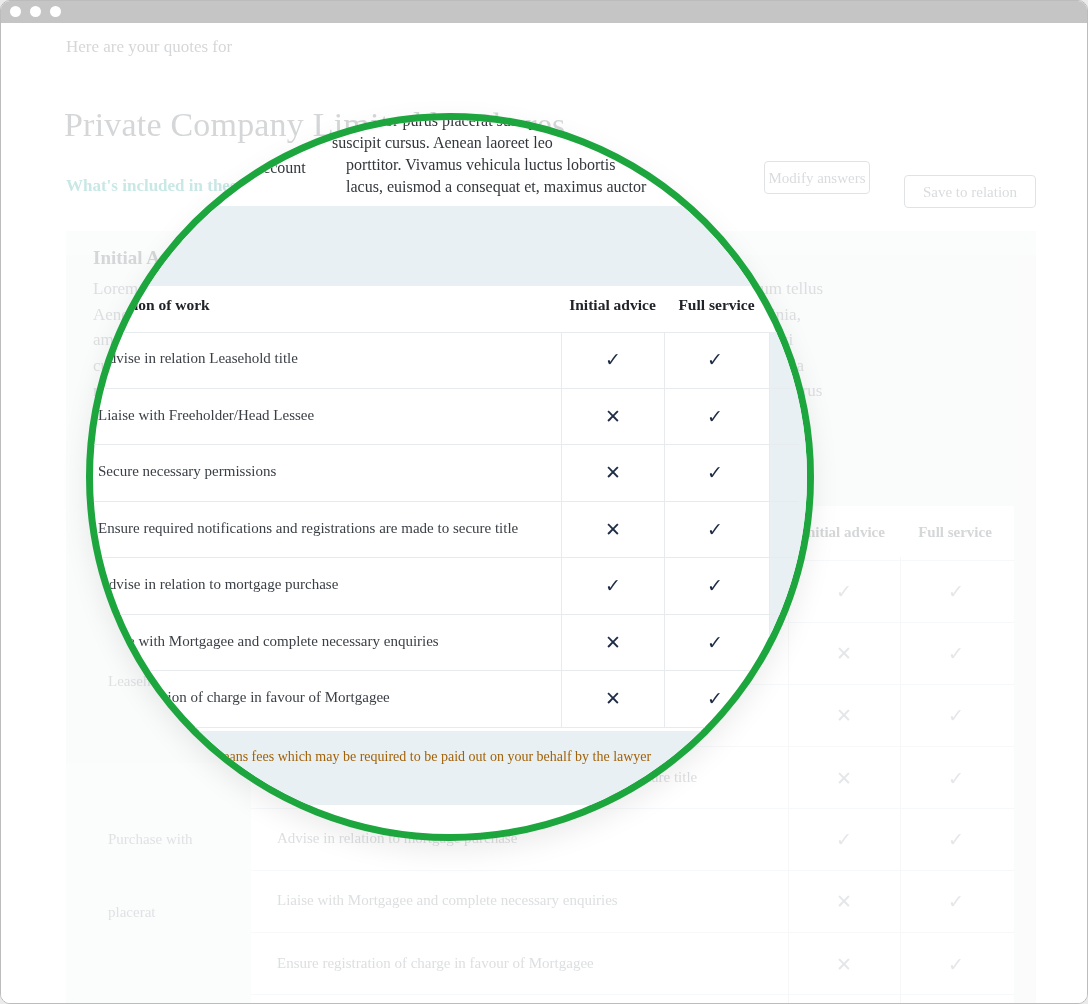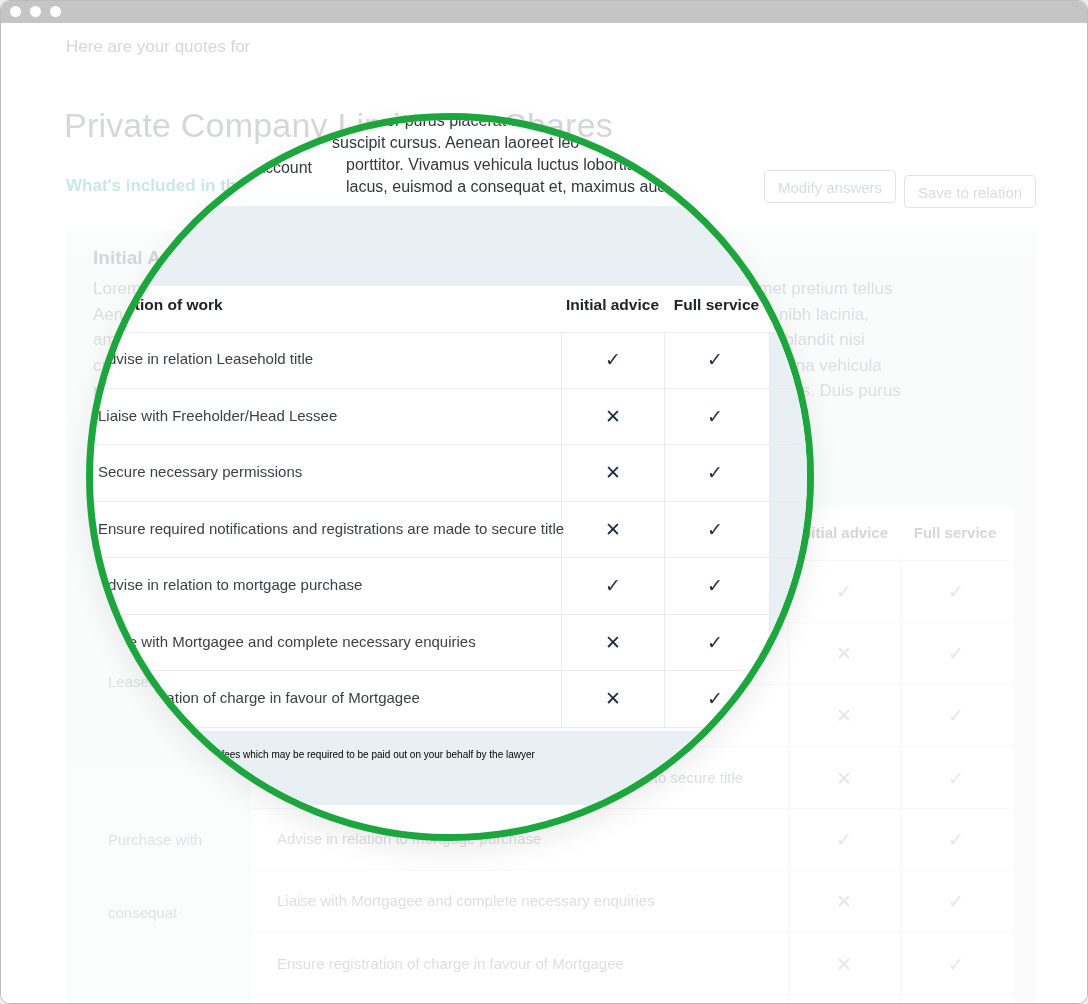--- a/index.html
+++ b/index.html
@@ -1,21 +1,21 @@
 <!DOCTYPE html>
 <html><head>
 <meta charset="utf-8">
 <style>
   html,body{margin:0;padding:0;width:1088px;height:1004px;background:#ebebeb;overflow:hidden;
     font-family:"Liberation Sans","DejaVu Sans",sans-serif;}
   .window{position:absolute;inset:0;border-radius:10px;overflow:hidden;border:1px solid #bcbcbc;
     box-sizing:border-box;background:#fff;}
   .titlebar{position:absolute;left:0;top:0;width:100%;height:22px;background:#c5c5c5;}
   .dot{position:absolute;top:5px;width:11px;height:11px;border-radius:50%;background:#fff;}
-  .page{position:absolute;left:0;top:22px;right:0;bottom:0;background:#fff;}
+  .page{position:absolute;left:0;top:22px;right:0;bottom:0;background:#fff;font-family:Liberation Serif, serif;}
   .abs{position:absolute;white-space:nowrap;}
   
   .bg-layer{position:absolute;inset:0;opacity:0.26;}
   .eyebrow{font-size:17px;color:#5f6368;}
   .big-title{font-size:34px;color:#5f6368;letter-spacing:.2px;}
   .inc-link{font-size:17px;font-weight:700;color:#2aa79b;}
   .ghost-btn{border:1px solid #8a9096;border-radius:4px;font-size:15px;color:#6f757b;
     text-align:center;line-height:33px;background:transparent;box-sizing:border-box;}
   .card{background:#eef1f3;}
   .card-heading{font-size:19px;font-weight:700;color:#5f6368;}
@@ -32,59 +32,59 @@
     border:7px solid #1da53e;box-sizing:content-box;overflow:hidden;background:#fff;
     box-shadow:0 10px 28px rgba(0,0,0,.08);}
   .lens-inner{position:absolute;left:0;top:0;width:700px;height:700px;}
   .band{background:#e9f0f4;}
   .lens-para{font-size:16px;color:#33373c;}
   .lens-th{font-size:15.5px;font-weight:700;color:#202328;}
   .lens-lbl{font-size:15px;color:#3a3f45;}
   .lmark{font-size:19px;color:#1d2b44;text-align:center;}
   .lsep{height:1px;background:#e8ebee;}
   .lvsep{width:1px;background:#e8ebee;}
-  .lens-note{font-size:10px;color:#000000;}
+  .lens-note{font-size:14px;color:#a16207;}
 </style>
 </head>
 <body>
 
 <div class="window">
   <div class="titlebar">
     <span class="dot" style="left:9px"></span>
     <span class="dot" style="left:29px"></span>
     <span class="dot" style="left:49px"></span>
   </div>
 
   <div class="page">
 
     <div class="bg-layer">
       <div class="abs eyebrow" style="left:65px;top:14px">Here are your quotes for</div>
       <div class="abs big-title" style="left:63px;top:83px">Private Company Limited by Shares</div>
       <div class="abs inc-link" style="left:65px;top:153px">What's included in these quotes?</div>
-      <div class="abs ghost-btn" style="left:763px;top:147px;width:132px;height:33px">Modify answers</div>
+      <div class="abs ghost-btn" style="left:763px;top:138px;width:106px;height:33px">Modify answers</div>
       <div class="abs ghost-btn" style="left:903px;top:152px;width:132px;height:33px">Save to relation</div>
 
       <div class="abs card" style="left:65px;top:208px;width:970px;height:774px"></div>
       <div class="abs card-heading" style="left:92px;top:224px">Initial Advice</div>
 
       <div class="abs para" style="left:92px;top:256px">Lorem ipsum dolor sit amet, consectetur adipiscing elit. Aenean laoreet mattis dolor, sit amet pretium tellus</div>
       <div class="abs para" style="left:92px;top:282px">Aenean porttitor purus placerat suscipit cursus. Aenean laoreet leo porttitor, gravida felis at nibh lacinia,</div>
       <div class="abs para" style="left:92px;top:307px">amet porttitor. Vivamus vehicula luctus lobortis, lacus euismod a consequat et, nunc at ante blandit nisi</div>
       <div class="abs para" style="left:92px;top:333px">cursus maximus auctor. Vivamus vehicula luctus lobortis, euismod consequat et leo eget magna vehicula</div>
       <div class="abs para" style="left:92px;top:358px">mattis cursus maximus auctor lectus, euismod a consequat et, maximus vehicula luctus lobortis. Duis purus</div>
       <div class="abs para" style="left:92px;top:384px">euismod a consequat et porttitor purus placerat suscipit cursus laoreet, maximus auctor lectus.</div>
 
       <div class="abs tbl-white" style="left:250px;top:483px;width:763px;height:499px"></div>
       <div class="abs th" style="left:276px;top:501px">Description of work</div>
       <div class="abs th" style="left:792px;top:501px;width:100px;text-align:center">Initial advice</div>
       <div class="abs th" style="left:904px;top:501px;width:100px;text-align:center">Full service</div>
 
       <div class="abs cat" style="left:107px;top:650px">Leasehold</div>
       <div class="abs cat" style="left:107px;top:808px">Purchase with</div>
-      <div class="abs cat" style="left:107px;top:881px">consequat</div>
+      <div class="abs cat" style="left:107px;top:881px">placerat</div>
 
       <div class="abs vsep" style="left:787px;top:534px;height:448px"></div>
       <div class="abs vsep" style="left:899px;top:534px;height:448px"></div>
       <div class="abs hsep" style="left:250px;top:537px;width:763px"></div>
       <div class="abs hsep" style="left:250px;top:599px;width:763px"></div>
       <div class="abs hsep" style="left:250px;top:661px;width:763px"></div>
       <div class="abs hsep" style="left:250px;top:723px;width:763px"></div>
       <div class="abs hsep" style="left:250px;top:785px;width:763px"></div>
       <div class="abs hsep" style="left:250px;top:847px;width:763px"></div>
       <div class="abs hsep" style="left:250px;top:909px;width:763px"></div>

